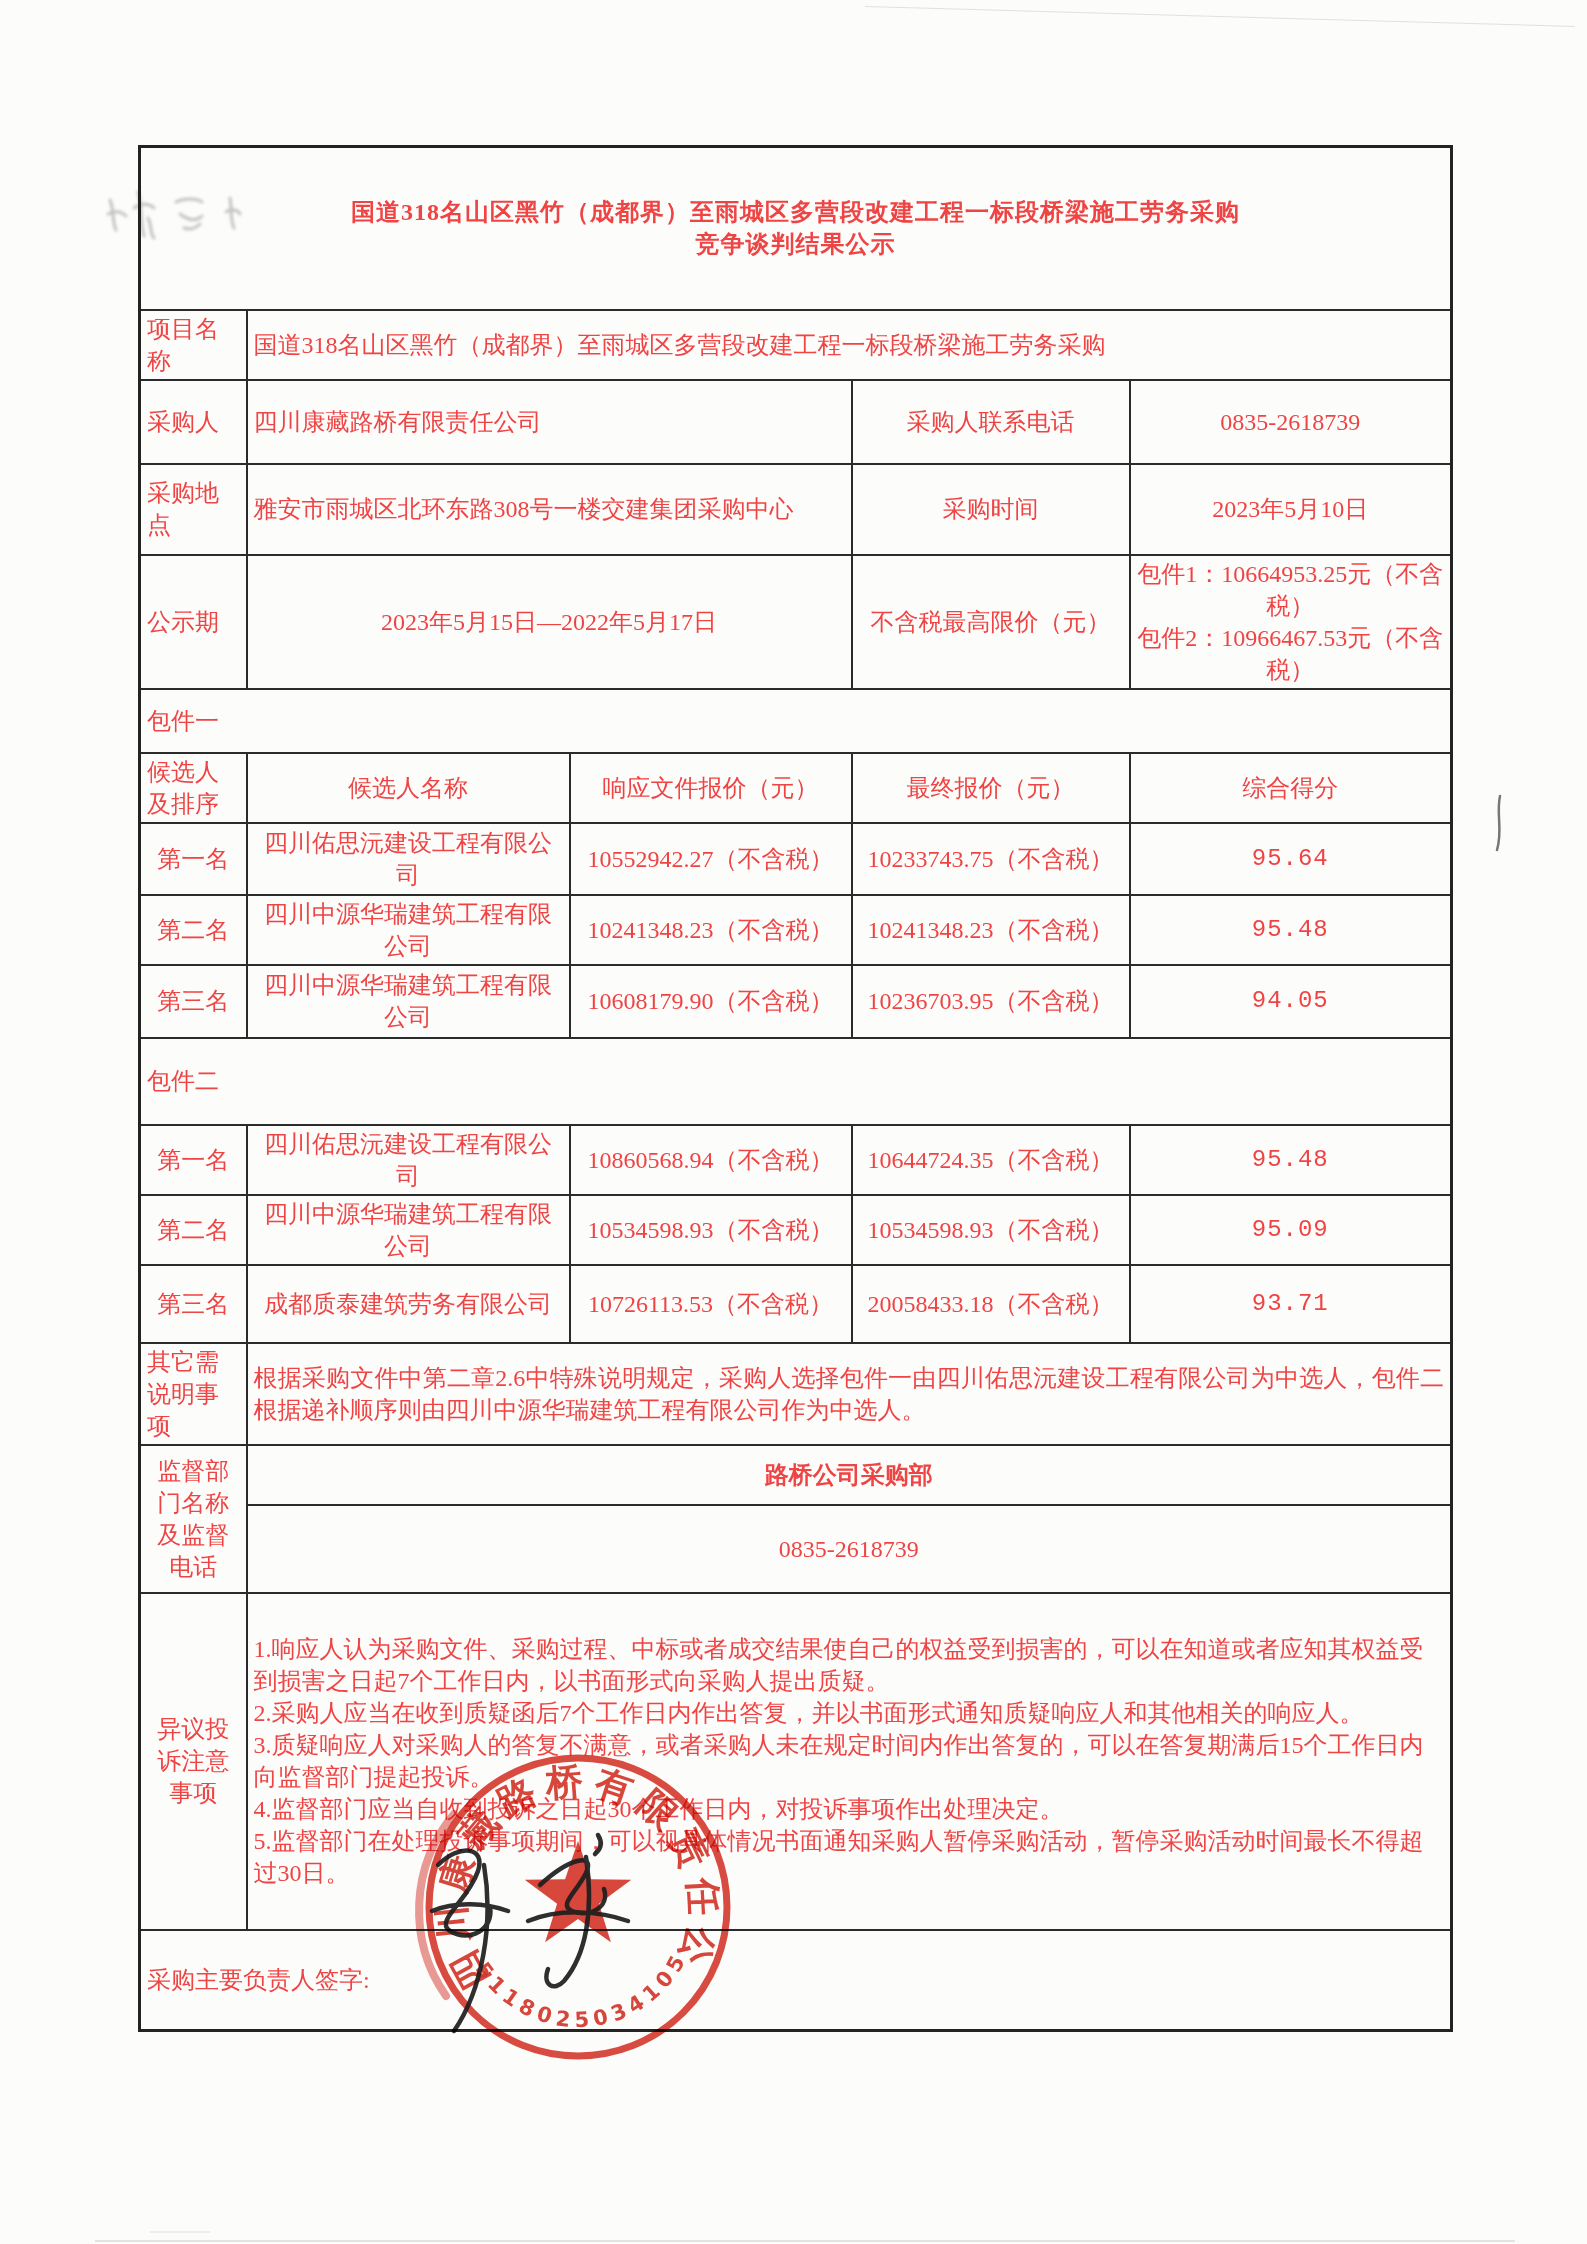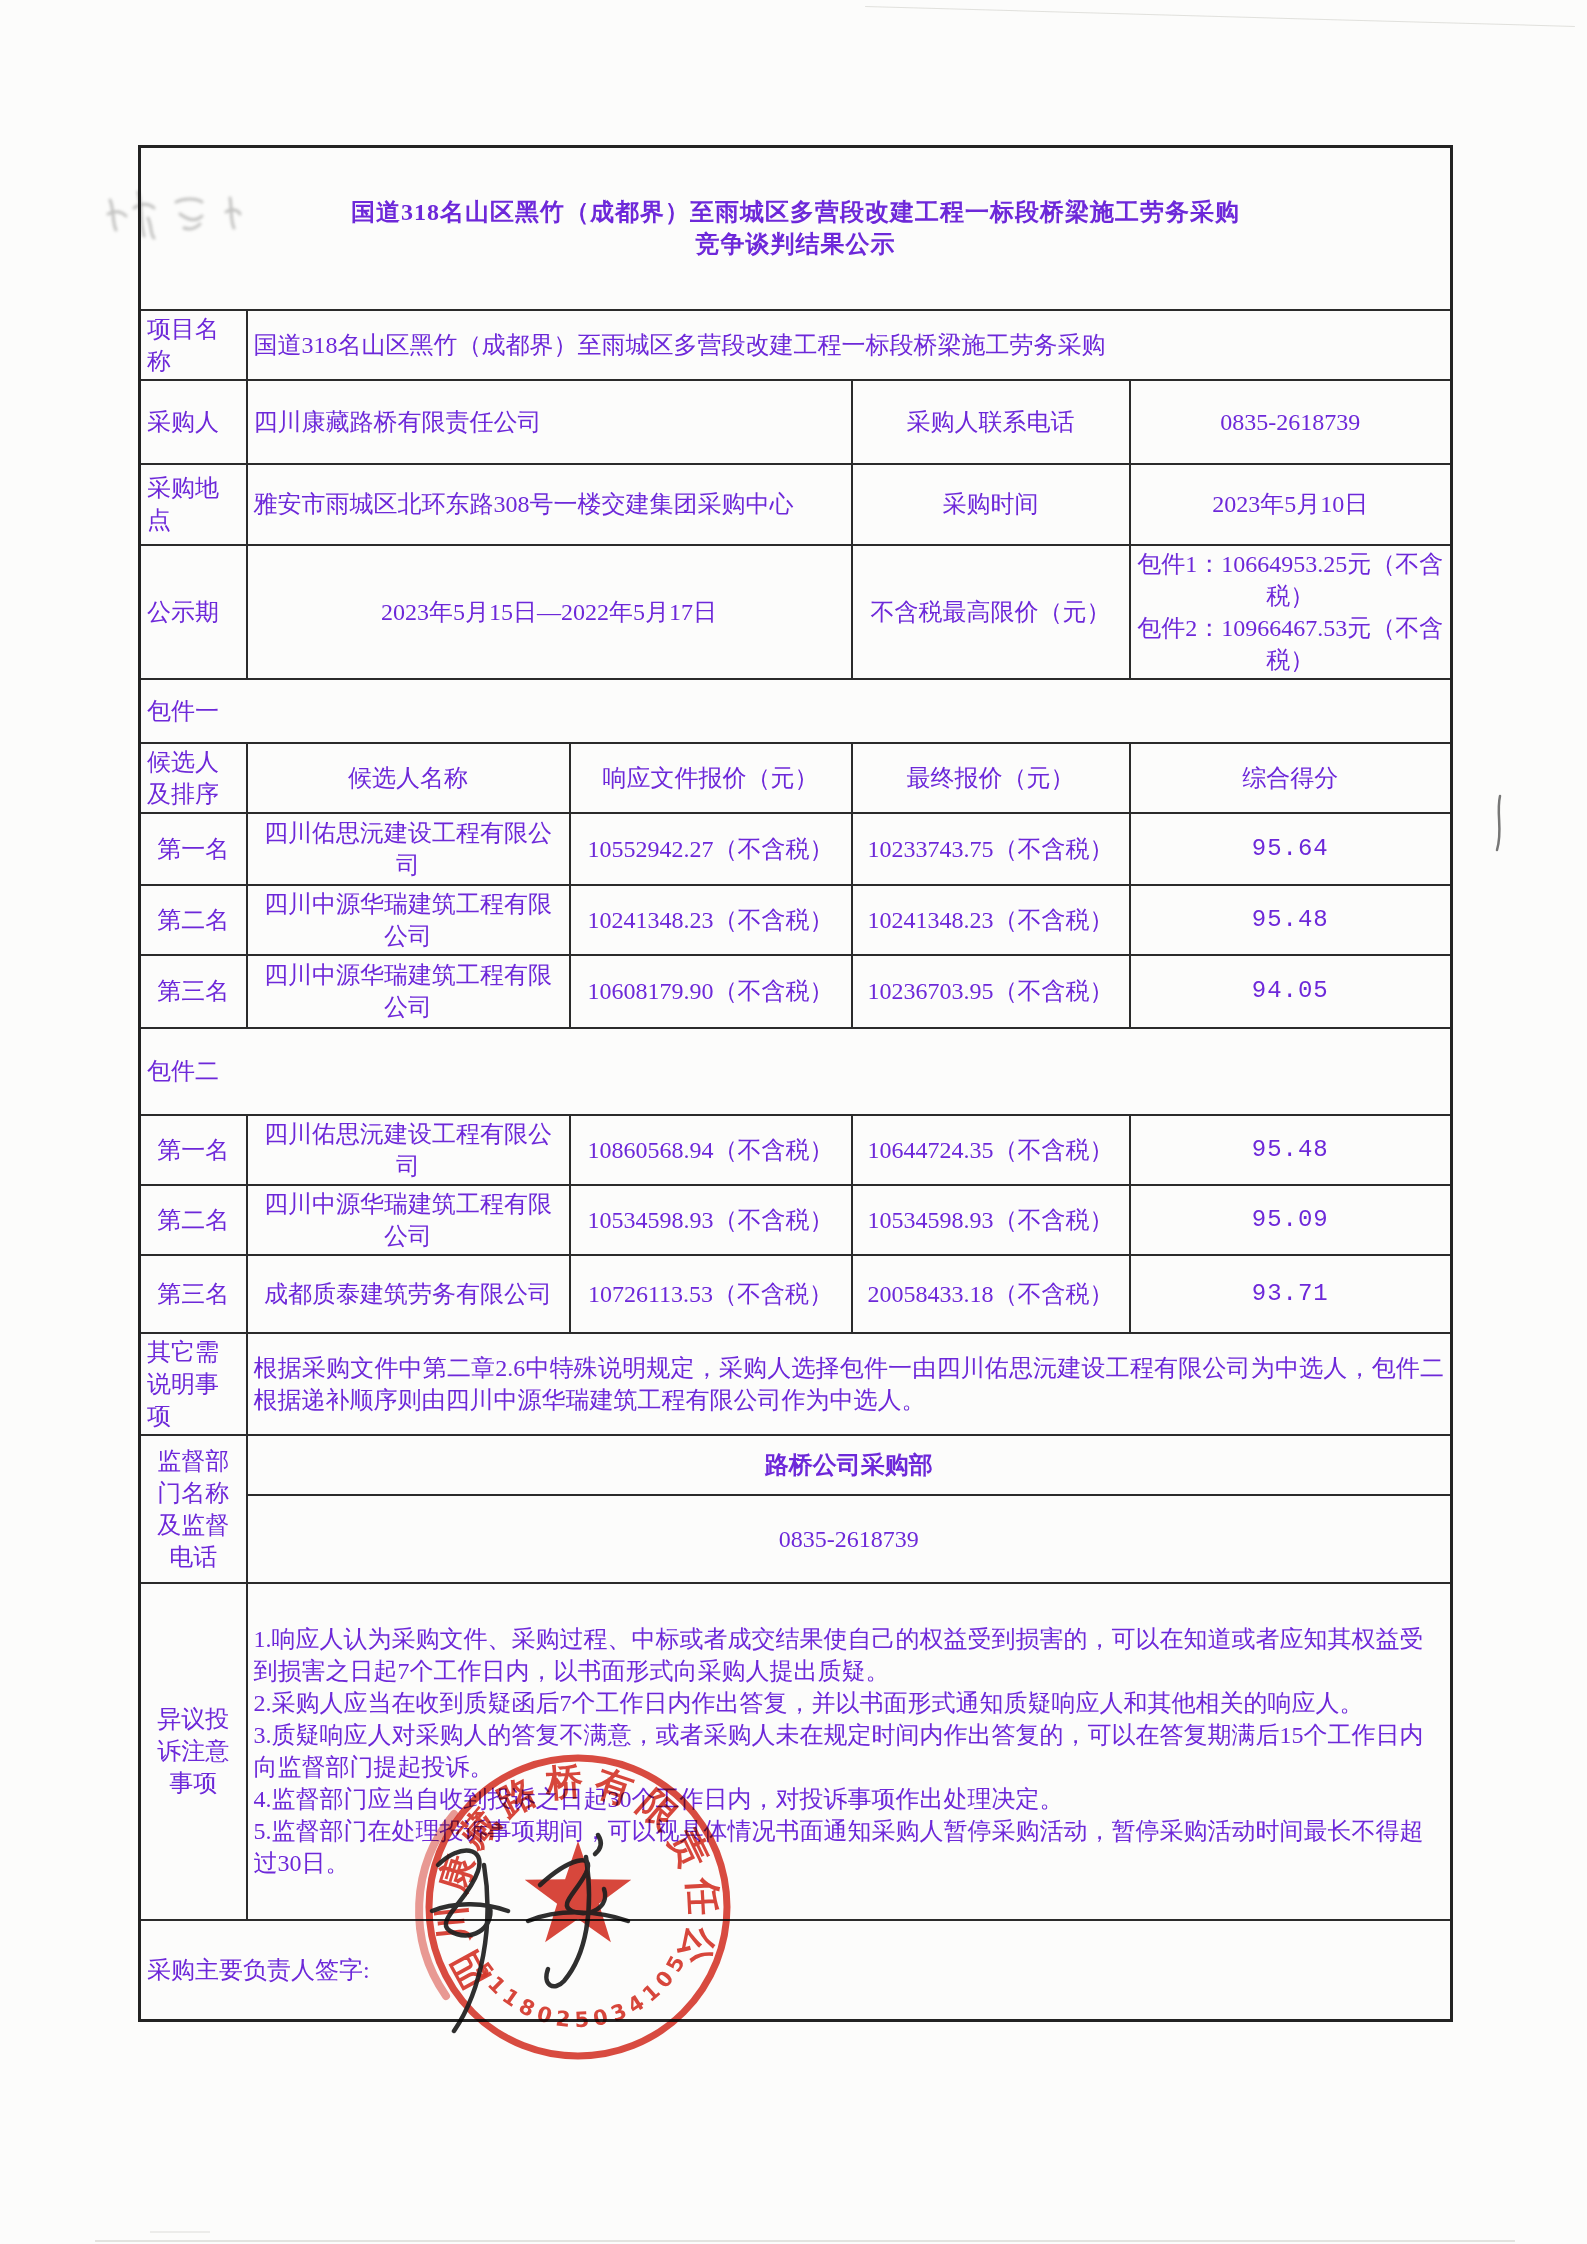--- a/index.html
+++ b/index.html
@@ -1,19 +1,19 @@
 <!DOCTYPE html>
 <html><head>
 <meta charset="utf-8">
 <style>
   html,body{margin:0;padding:0;}
   body{background:#e9e9e7;}
   .sheet{
     position:relative;width:1587px;height:2244px;background:#fcfcfb;
-    font-family:"Liberation Serif","DejaVu Serif",serif;color:#6d28d9;overflow:hidden;
+    font-family:"Liberation Serif","DejaVu Serif",serif;color:#ef4444;overflow:hidden;
   }
   table.doc{
     position:absolute;left:138px;top:145px;width:1312px;
     border-collapse:collapse;table-layout:fixed;
     border:3px solid #232323;
   }
   table.doc td{
     border:2px solid #2b2b2b;font-size:24px;vertical-align:middle;
     padding:2px 6px;overflow:hidden;line-height:32px;
   }
@@ -83,21 +83,21 @@
       <td colspan="4" class="l">国道318名山区黑竹（成都界）至雨城区多营段改建工程一标段桥梁施工劳务采购</td>
     </tr>
 
     <tr style="height:84px">
       <td class="label l">采购人</td>
       <td colspan="2" class="l">四川康藏路桥有限责任公司</td>
       <td class="c">采购人联系电话</td>
       <td class="c">0835-2618739</td>
     </tr>
 
-    <tr style="height:81px">
+    <tr style="height:91px">
       <td class="label l">采购地点</td>
       <td colspan="2" class="l">雅安市雨城区北环东路308号一楼交建集团采购中心</td>
       <td class="c">采购时间</td>
       <td class="c">2023年5月10日</td>
     </tr>
 
     <tr style="height:102px">
       <td class="label l">公示期</td>
       <td colspan="2" class="c">2023年5月15日—2022年5月17日</td>
       <td class="c">不含税最高限价（元）</td>

